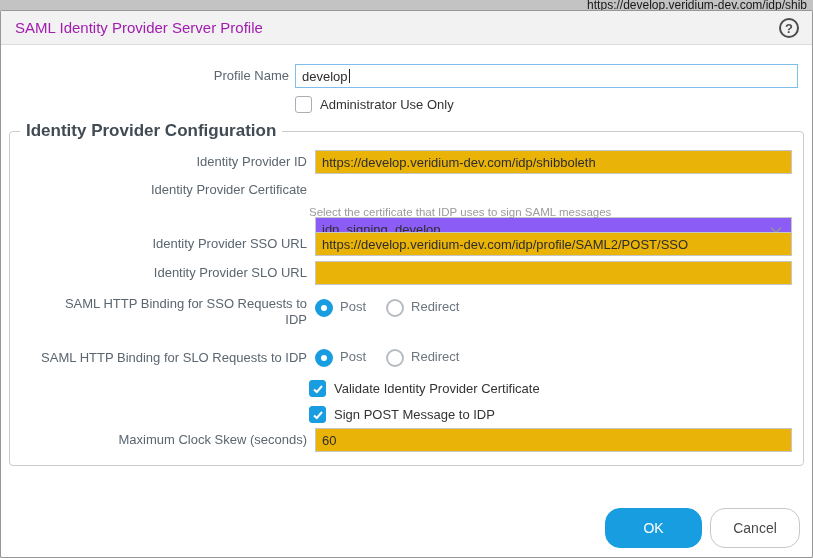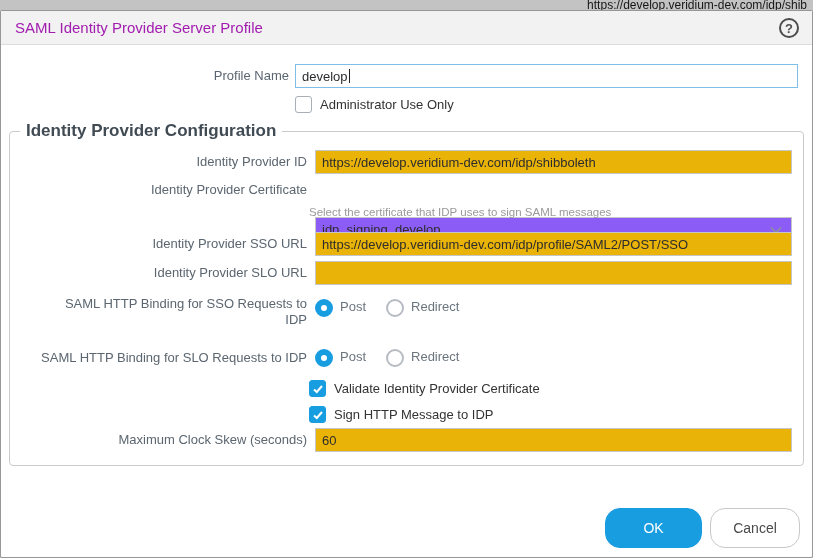--- a/index.html
+++ b/index.html
@@ -187,21 +187,21 @@
       </span>
       <span class="check-label">Validate Identity Provider Certificate</span>
     </div>
 
     <div class="check-row" style="top:361px;left:308px;">
       <span class="checkbox checked">
         <svg class="mark" width="12" height="12" viewBox="0 0 12 12">
             <path d="M2 6.5 L4.8 9 L10 3" fill="none" stroke="#fff" stroke-width="2"></path>
           </svg>
       </span>
-      <span class="check-label">Sign HTTP Message to IDP</span>
+      <span class="check-label">Sign POST Message to IDP</span>
     </div>
 
     <div class="frow" style="top:383px;">
       <label class="flabel">Maximum Clock Skew (seconds)</label>
       <input class="finput" value="60" style="">
     </div>
 
     <div class="btn btn-ok">OK</div>
     <div class="btn btn-cancel">Cancel</div>
 

